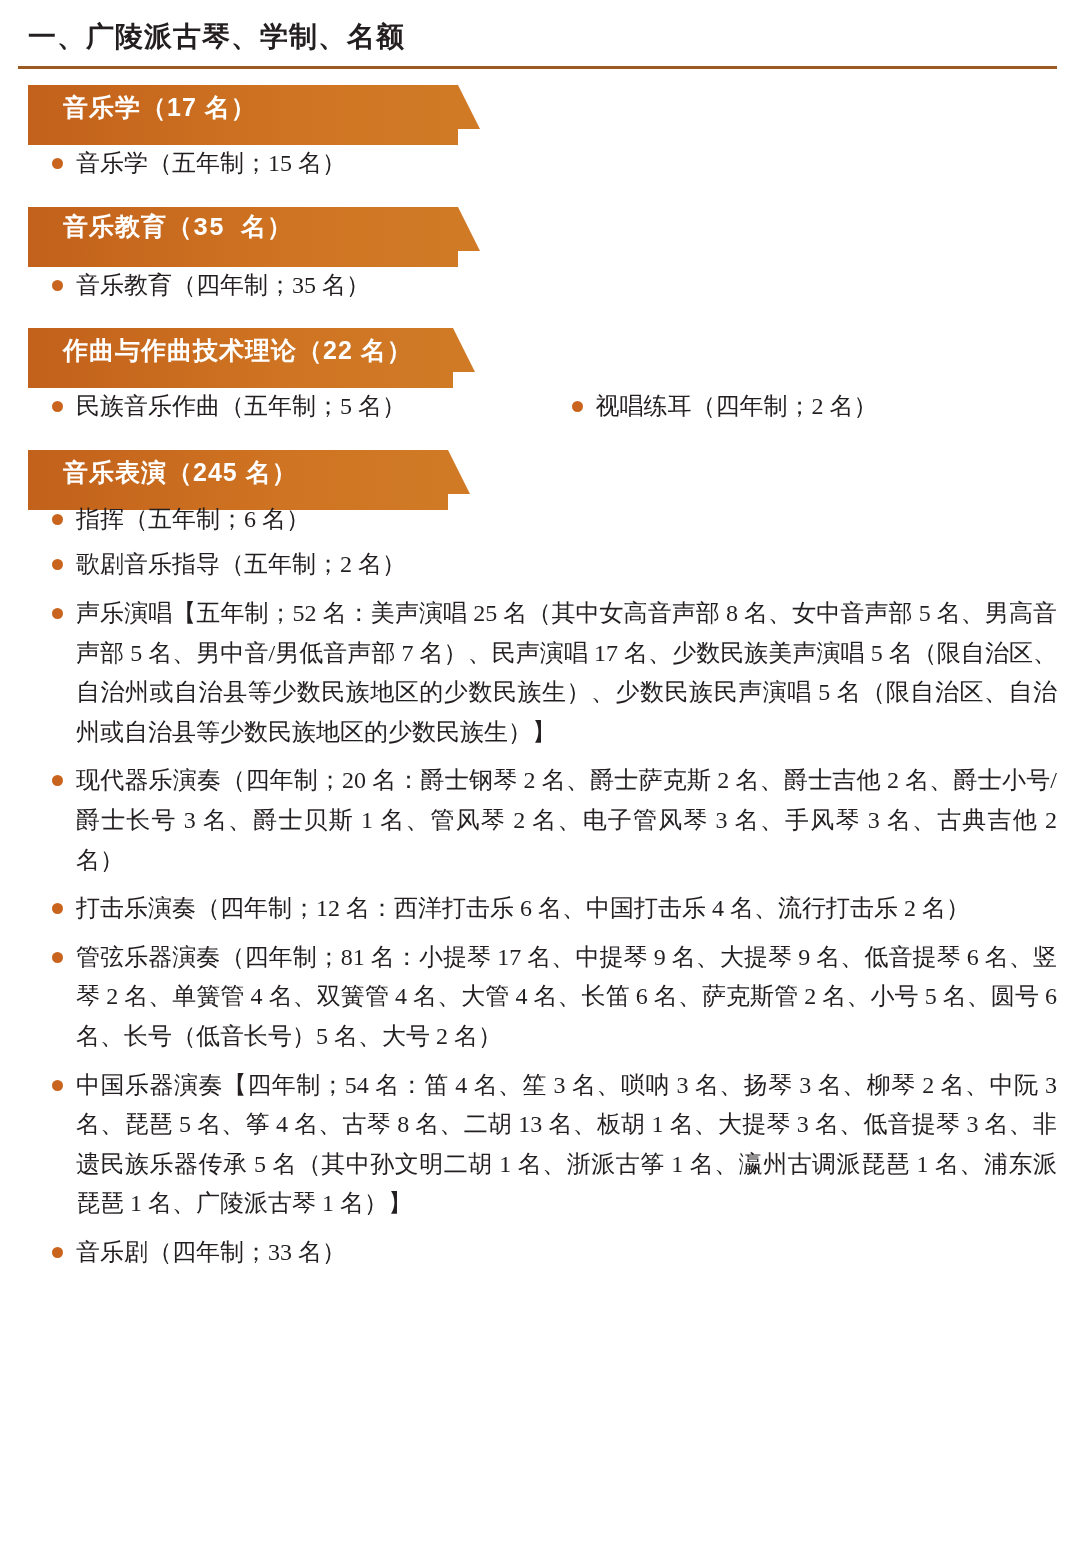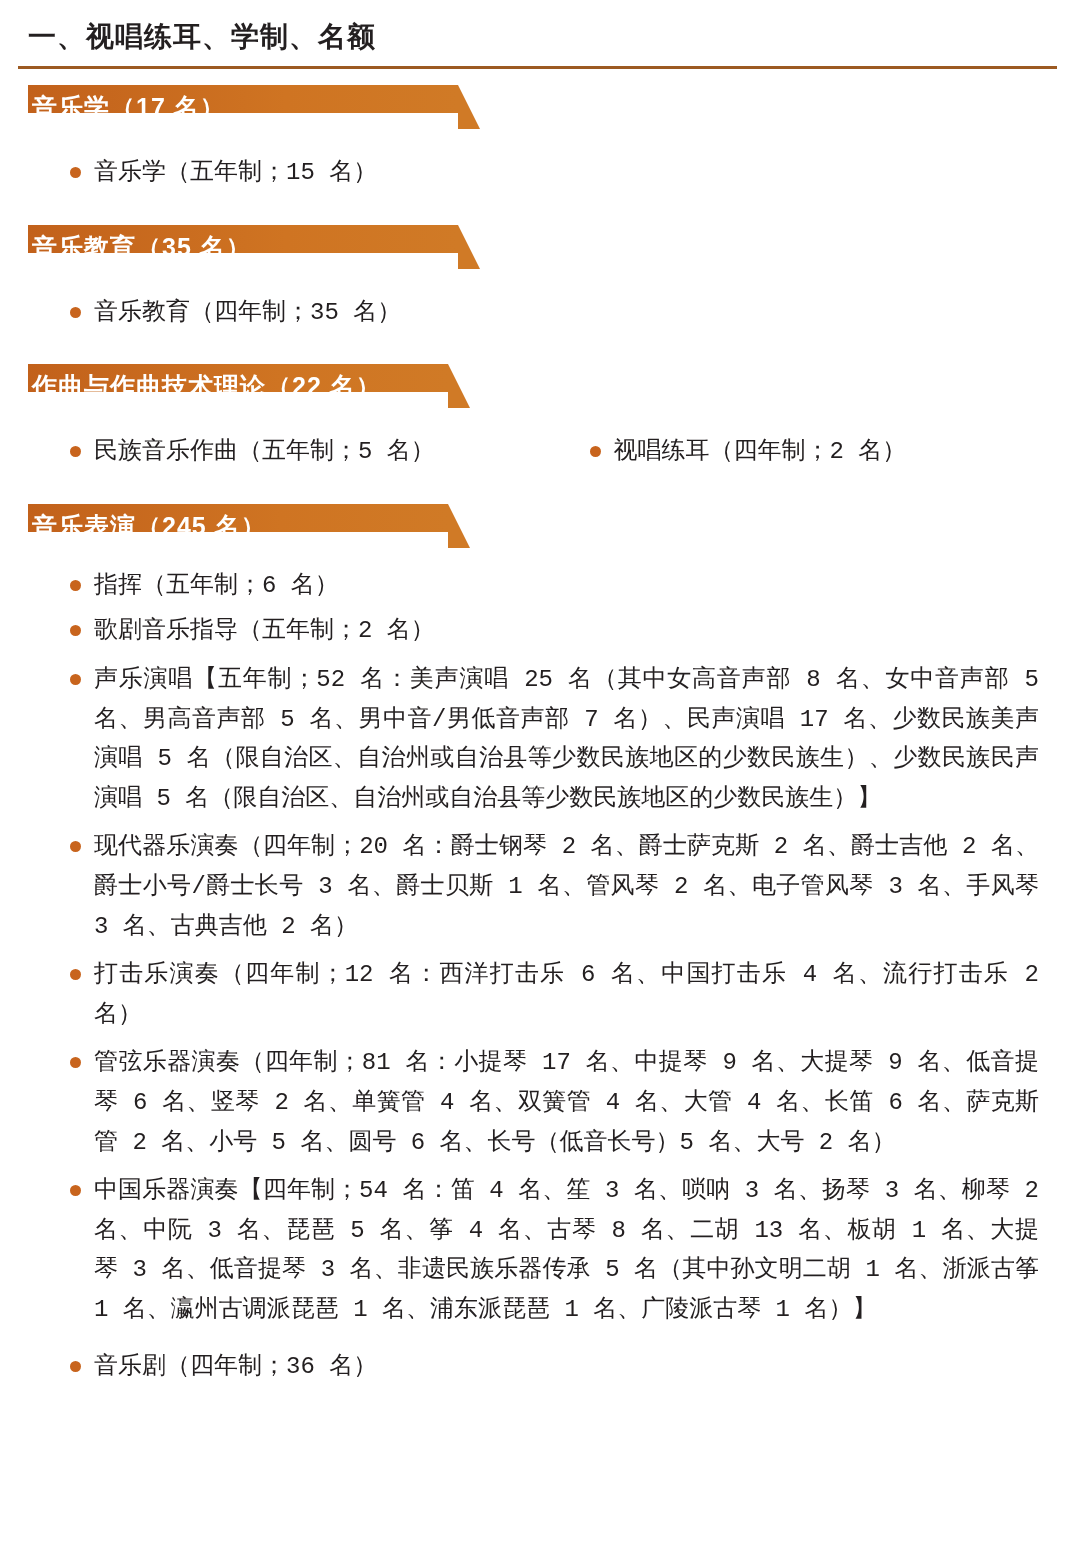--- a/index.html
+++ b/index.html
@@ -38,52 +38,51 @@
   }
   
   .banner-wrap {
     position: relative;
     height: 44px;
     margin: 14px 0 6px 10px;
   }
   .banner {
     position: relative;
     display: inline-block;
-    height: 28px;
+    height: 60px;
     line-height: 44px;
     background: linear-gradient(90deg, #c2611b 0%, #cf7422 60%, #d07a26 100%);
     color: #ffffff;
     font-family: "Liberation Sans", "DejaVu Sans", sans-serif;
     font-weight: bold;
     font-size: 25px;
     letter-spacing: 1px;
-    padding: 0 40px 0 4px;
+    padding: 0 40px 0 35px;
   }
   .banner::after {
     content: "";
     position: absolute;
     right: -22px;
     top: 0;
     width: 0;
     height: 0;
     border-top: 44px solid transparent;
     border-left: 22px solid #d07a26;
   }
   .banner.w1 { min-width: 430px; }
-  .banner.w2 { min-width: 430px; }
+  .banner.w2 { min-width: 430px; font-family: Liberation Mono, monospace; }
   .banner.w3 { min-width: 420px; }
   .banner.w4 { min-width: 420px; }
   .banner.w5 { min-width: 420px; }
 
   
   ul.items {
     list-style: none;
-    margin: 18px;
+    margin: 0;
     padding: 0;
-    font-family: Liberation Mono, monospace;
   }
   li.item {
     position: relative;
     padding-left: 58px;
     margin: 9px 0 9px 0;
     font-size: 24px;
     line-height: 1.65;
     text-align: justify;
   }
   li.item::before {
@@ -106,21 +105,21 @@
   .two-col .col {
     width: 50%;
   }
   .two-col .col li.item { padding-right: 10px; }
 </style>
 </head>
 <body>
 
 <div class="page">
 
-  <div class="section-title">一、视唱练耳、学制、名额</div>
+  <div class="section-title">一、广陵派古琴、学制、名额</div>
   <div class="title-rule"></div>
 
   <div class="banner-wrap">
     <div class="banner w1">音乐学（17 名）</div>
   </div>
   <div class="two-col">
     <div class="col">
       <ul class="items">
         <li class="item">音乐学（五年制；15 名）</li>
       </ul>
@@ -162,16 +161,16 @@
     <li class="item tight">指挥（五年制；6 名）</li>
     <li class="item tight">歌剧音乐指导（五年制；2 名）</li>
     <li class="item">声乐演唱【五年制；52 名：美声演唱 25 名（其中女高音声部 8 名、女中音声部 5 名、男高音声部 5 名、男中音/男低音声部 7 名）、民声演唱 17 名、少数民族美声演唱 5 名（限自治区、自治州或自治县等少数民族地区的少数民族生）、少数民族民声演唱 5 名（限自治区、自治州或自治县等少数民族地区的少数民族生）】</li>
     <li class="item">现代器乐演奏（四年制；20 名：爵士钢琴 2 名、爵士萨克斯 2 名、爵士吉他 2 名、爵士小号/爵士长号 3 名、爵士贝斯 1 名、管风琴 2 名、电子管风琴 3 名、手风琴 3 名、古典吉他 2 名）</li>
     <li class="item tight">打击乐演奏（四年制；12 名：西洋打击乐 6 名、中国打击乐 4 名、流行打击乐 2 名）</li>
     <li class="item">管弦乐器演奏（四年制；81 名：小提琴 17 名、中提琴 9 名、大提琴 9 名、低音提琴 6 名、竖琴 2 名、单簧管 4 名、双簧管 4 名、大管 4 名、长笛 6 名、萨克斯管 2 名、小号 5 名、圆号 6 名、长号（低音长号）5 名、大号 2 名）</li>
     <li class="item">中国乐器演奏【四年制；54 名：笛 4 名、笙 3 名、唢呐 3 名、扬琴 3 名、柳琴 2 名、中阮 3 名、琵琶 5 名、筝 4 名、古琴 8 名、二胡 13 名、板胡 1 名、大提琴 3 名、低音提琴 3 名、非遗民族乐器传承 5 名（其中孙文明二胡 1 名、浙派古筝 1 名、瀛州古调派琵琶 1 名、浦东派琵琶 1 名、广陵派古琴 1 名）】</li>
   </ul>
 
   <ul class="items">
-    <li class="item tight">音乐剧（四年制；36 名）</li>
+    <li class="item tight">音乐剧（四年制；33 名）</li>
   </ul>
 
 </div>
 
 </body></html>

